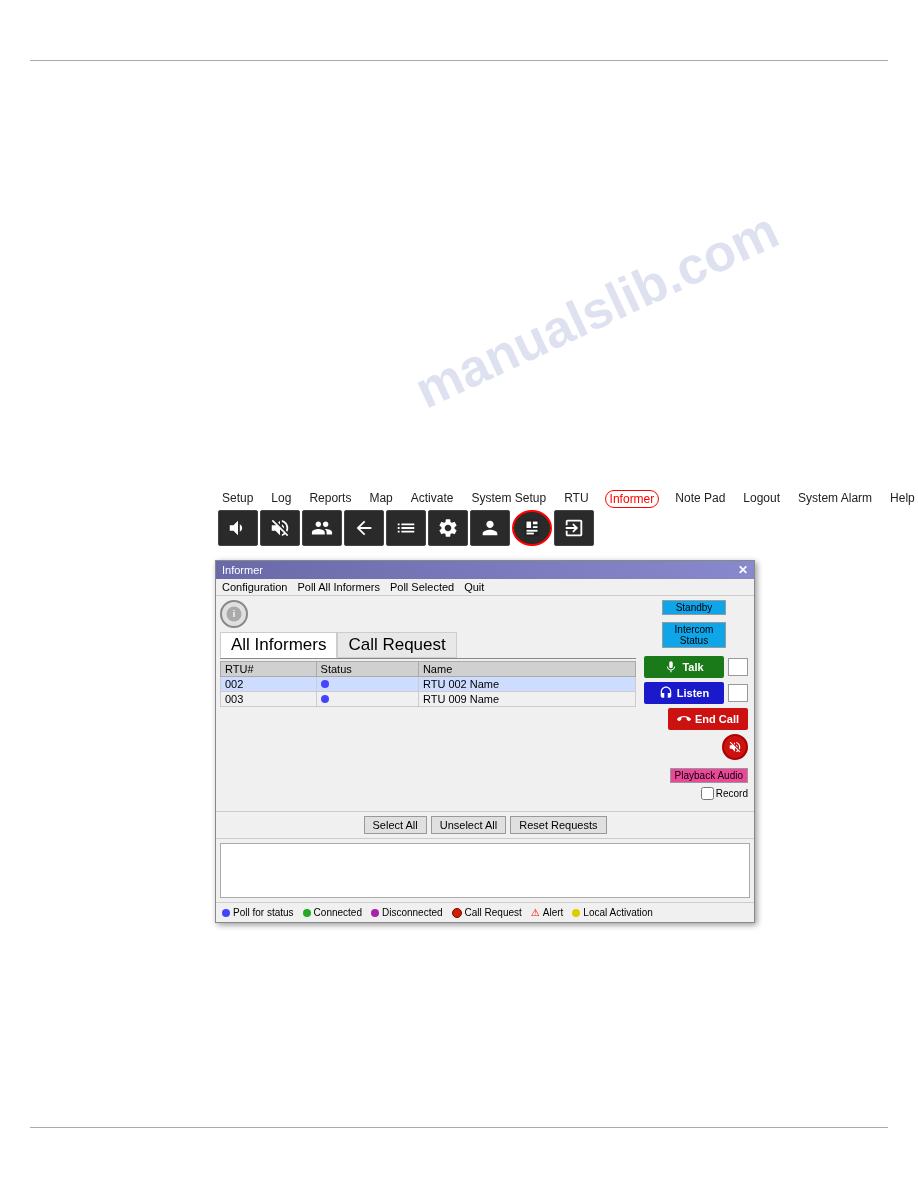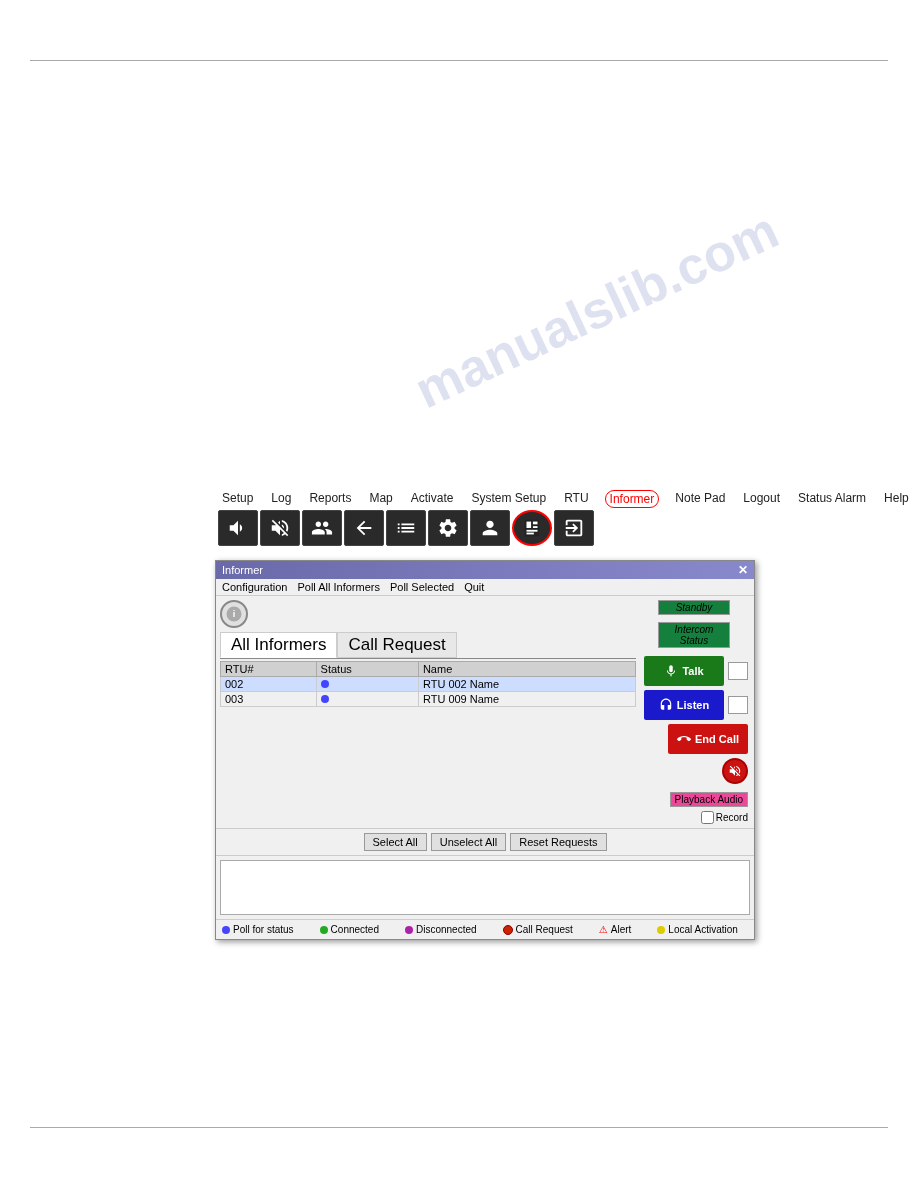--- a/index.html
+++ b/index.html
@@ -201,36 +201,35 @@
     }
 
     .status-labels {
       display: flex;
       flex-direction: column;
       align-items: center;
       width: 100%;
       margin-bottom: 4px;
     }
     .status-label-box {
-      background: #15803d;
+      background: #0ea5e9;
       border: 1px solid #999;
       font-size: 10px;
       padding: 1px 4px;
-      width: 72px;
+      width: 64px;
       text-align: center;
-      font-style: italic;
     }
 
     .action-btn {
       display: flex;
       align-items: center;
       justify-content: center;
       gap: 4px;
       width: 80px;
-      height: 30px;
+      height: 22px;
       font-size: 11px;
       font-weight: bold;
       color: white;
       border: none;
       cursor: pointer;
       border-radius: 2px;
     }
     .btn-talk { background: #1a7a1a; }
     .btn-listen { background: #1a1acc; }
     .btn-end-call { background: #cc1111; }
@@ -308,21 +307,21 @@
     .log-box {
       width: 100%;
       height: 55px;
       background: white;
       border: 1px solid #aaa;
     }
 
     
     .legend {
       display: flex;
-      gap: 26px;
+      gap: 9px;
       padding: 4px 6px;
       border-top: 1px solid #ccc;
       font-size: 10px;
       align-items: flex-start;
       flex-wrap: wrap;
     }
     .legend-item {
       display: flex;
       align-items: center;
       gap: 3px;
@@ -341,21 +340,21 @@
   <span class="menu-item">Setup</span>
   <span class="menu-item">Log</span>
   <span class="menu-item">Reports</span>
   <span class="menu-item">Map</span>
   <span class="menu-item">Activate</span>
   <span class="menu-item">System Setup</span>
   <span class="menu-item">RTU</span>
   <span class="menu-item highlighted">Informer</span>
   <span class="menu-item">Note Pad</span>
   <span class="menu-item">Logout</span>
-  <span class="menu-item">Status Alarm</span>
+  <span class="menu-item">System Alarm</span>
   <span class="menu-item">Help</span>
 </div>
 
 <div class="toolbar">
 
   <div class="toolbar-btn">
     <svg viewBox="0 0 24 24" fill="white">
         <path d="M3 9v6h4l5 5V4L7 9H3zm13.5 3c0-1.77-1.02-3.29-2.5-4.03v8.05c1.48-.73 2.5-2.25 2.5-4.02z"></path>
       </svg>
   </div>

